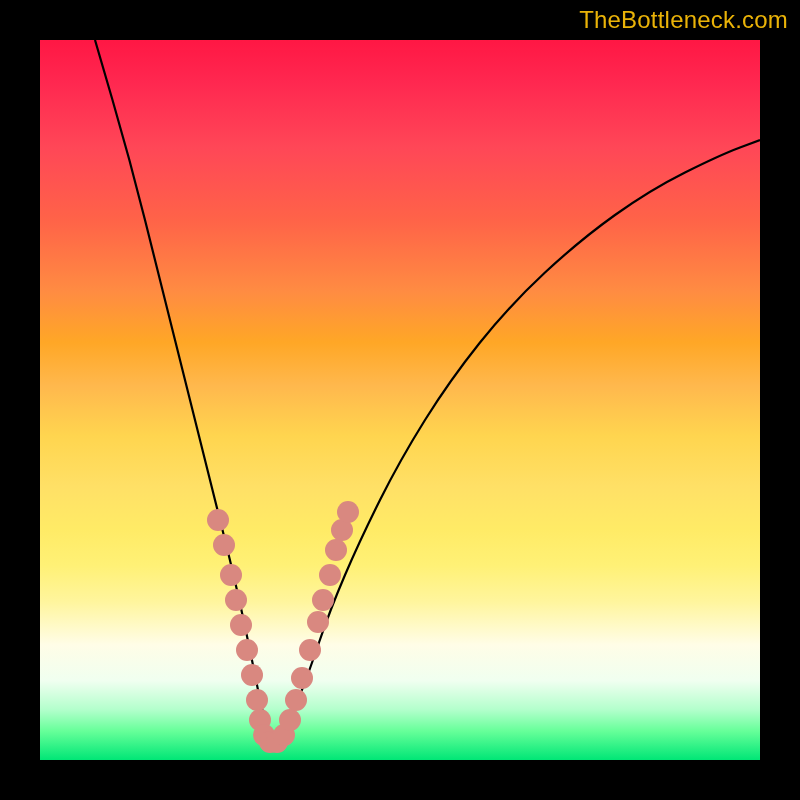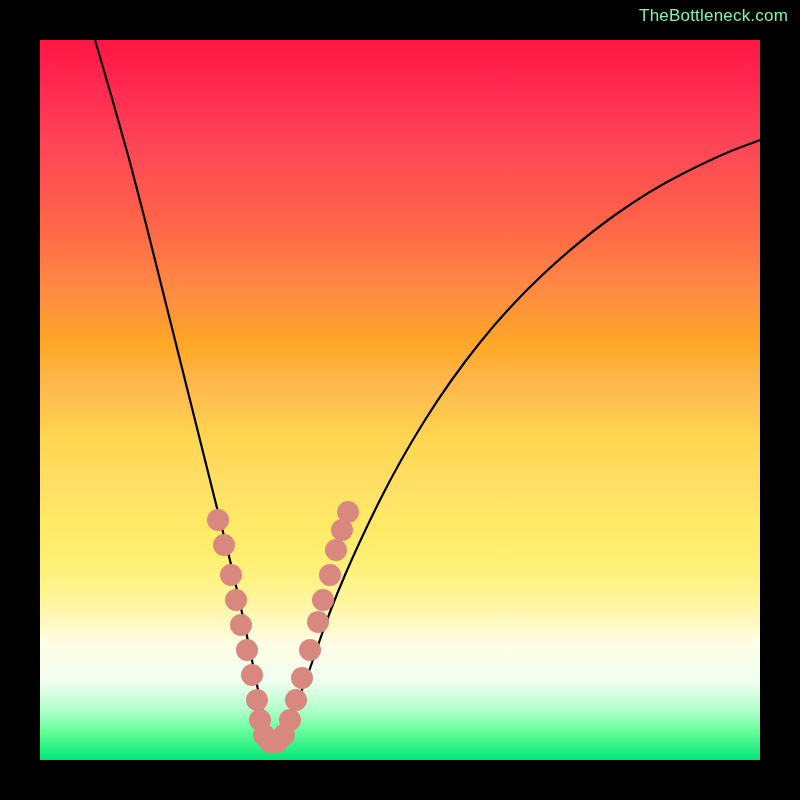--- a/index.html
+++ b/index.html
@@ -8,22 +8,22 @@
     height: 800px;
     background: #000;
     position: relative;
     overflow: hidden;
     font-family: Arial, sans-serif;
   }
   .watermark {
     position: absolute;
     top: 6px;
     right: 12px;
-    color: #86efac;
-    font-size: 17px;
+    color: #eab308;
+    font-size: 24px;
     font-weight: 500;
     z-index: 10;
     letter-spacing: 0.2px;
   }
   .plot-area {
     position: absolute;
     left: 40px;
     top: 40px;
     width: 720px;
     height: 720px;

